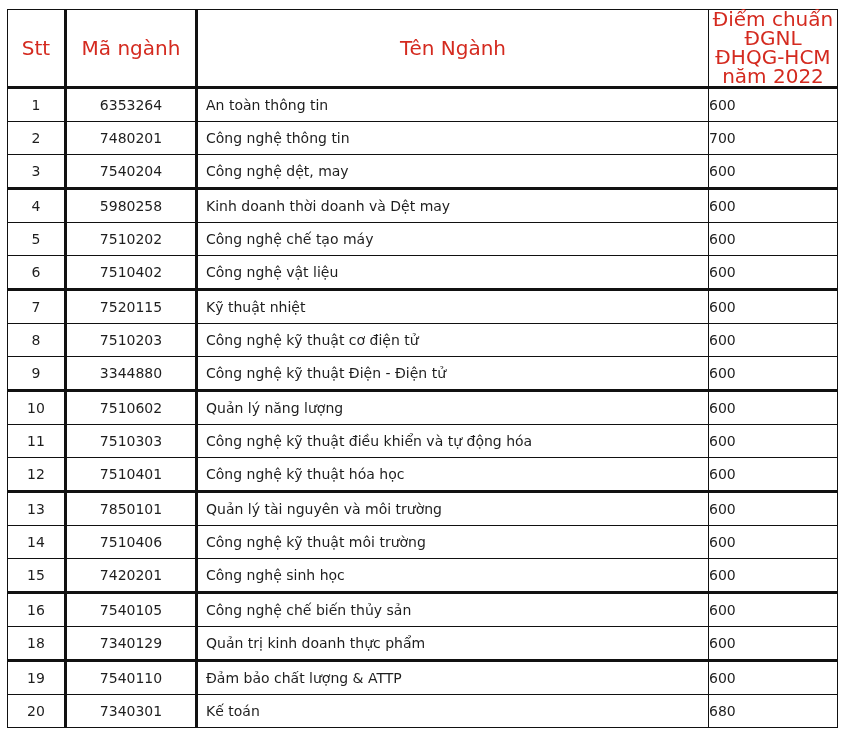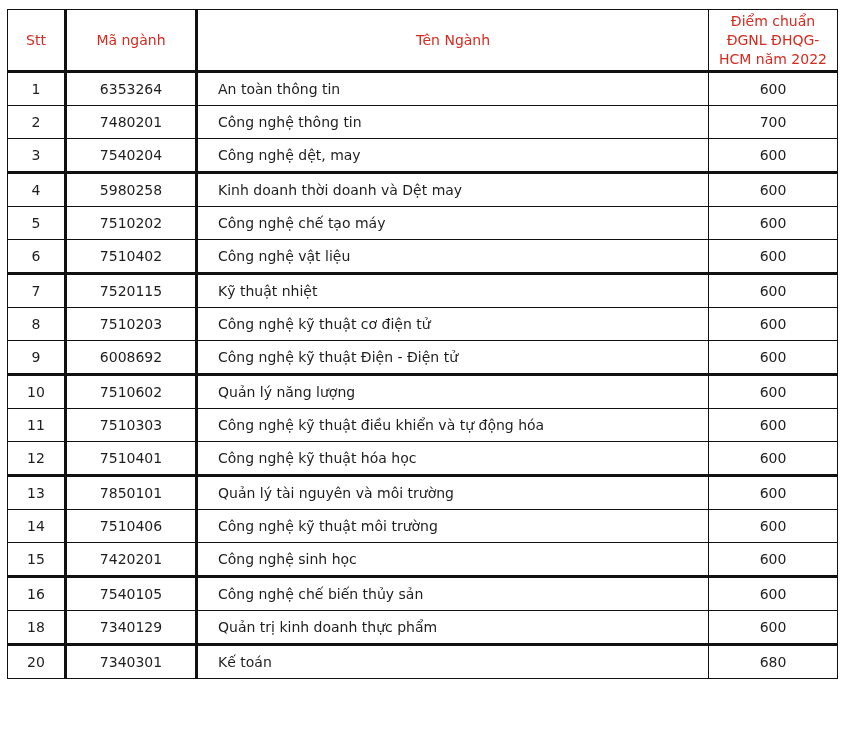--- a/index.html
+++ b/index.html
@@ -27,21 +27,21 @@
       table-layout: fixed;
     }
     col.c-stt { width: 58px; }
     col.c-code { width: 131px; }
     col.c-name { width: 512px; }
     col.c-score { width: 129px; }
 
     th {
       color: #d42a1f;
       font-weight: normal;
-      font-size: 14px;
+      font-size: 20px;
       line-height: 19px;
       height: 60px;
       padding: 0 2px;
       text-align: center;
       vertical-align: middle;
       border-left: 1.5px solid #111;
       border-right: 1.5px solid #111;
       border-top: 1.5px solid #111;
       border-bottom: 3px solid #111;
       margin-left: 9px;
@@ -58,22 +58,22 @@
       vertical-align: middle;
       border-top: 1px solid #111;
       border-bottom: 1px solid #111;
       border-left: 1px solid #111;
       border-right: 1px solid #111;
       white-space: nowrap;
       overflow: hidden;
     }
     td.stt { text-align: center; border-right: 3px solid #111; border-left: 1.5px solid #111; }
     td.code { text-align: center; border-right: 3px solid #111; }
-    td.name { text-align: left; padding-left: 20px; }
-    td.score { text-align: center; border-right: 1.5px solid #111; }
+    td.name { text-align: left; padding-left: 8px; }
+    td.score { text-align: left; border-right: 1.5px solid #111; }
 
     tr.group-end td { border-bottom: 3px solid #111; }
   </style>
 </head>
 <body>
 
 <div class="table-wrap">
   <table>
     <colgroup>
       <col class="c-stt">
@@ -133,21 +133,21 @@
         <td class="score">600</td>
       </tr>
       <tr class="">
         <td class="stt">8</td>
         <td class="code">7510203</td>
         <td class="name">Công nghệ kỹ thuật cơ điện tử</td>
         <td class="score">600</td>
       </tr>
       <tr class="group-end">
         <td class="stt">9</td>
-        <td class="code">6008692</td>
+        <td class="code">3344880</td>
         <td class="name">Công nghệ kỹ thuật Điện - Điện tử</td>
         <td class="score">600</td>
       </tr>
       <tr class="">
         <td class="stt">10</td>
         <td class="code">7510602</td>
         <td class="name">Quản lý năng lượng</td>
         <td class="score">600</td>
       </tr>
       <tr class="">
@@ -183,20 +183,26 @@
       <tr class="">
         <td class="stt">16</td>
         <td class="code">7540105</td>
         <td class="name">Công nghệ chế biến thủy sản</td>
         <td class="score">600</td>
       </tr>
       <tr class="group-end">
         <td class="stt">18</td>
         <td class="code">7340129</td>
         <td class="name">Quản trị kinh doanh thực phẩm</td>
+        <td class="score">600</td>
+      </tr>
+      <tr class="">
+        <td class="stt">19</td>
+        <td class="code">7540110</td>
+        <td class="name">Đảm bảo chất lượng &amp; ATTP</td>
         <td class="score">600</td>
       </tr>
       <tr class="">
         <td class="stt">20</td>
         <td class="code">7340301</td>
         <td class="name">Kế toán</td>
         <td class="score">680</td>
       </tr>
 
     </tbody>

